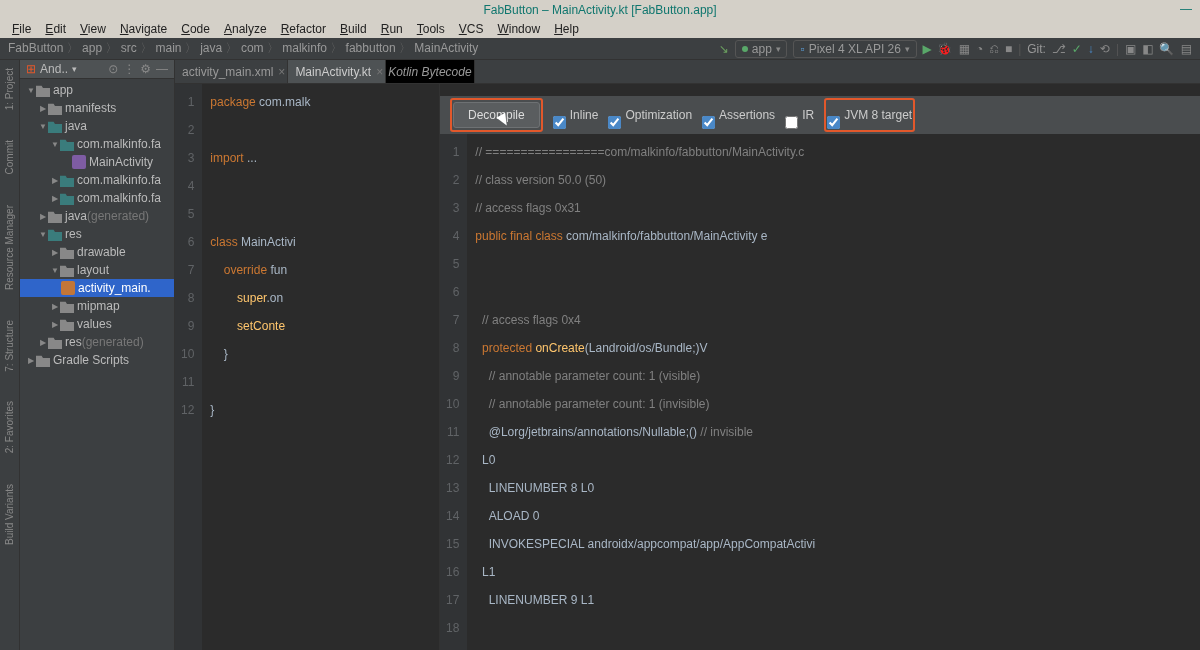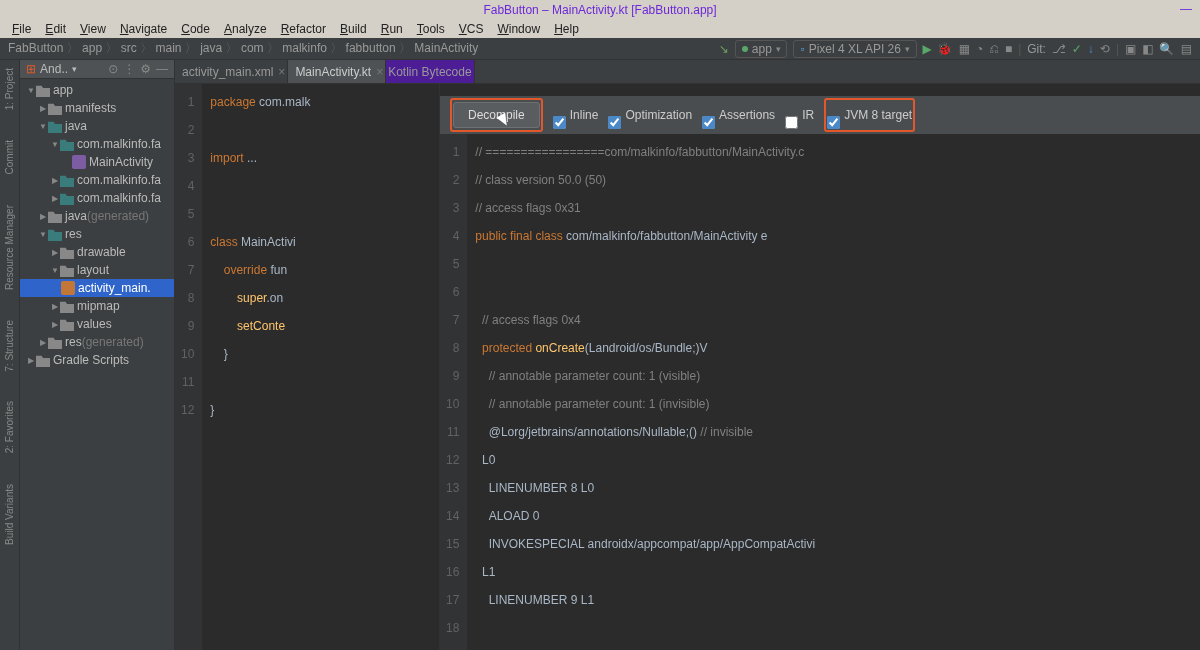--- a/index.html
+++ b/index.html
@@ -1,17 +1,17 @@
 <!DOCTYPE html>
 <html><head>
 <meta charset="utf-8">
 <style>
 *{margin:0;padding:0;box-sizing:border-box;font-family:-apple-system,BlinkMacSystemFont,"Segoe UI",sans-serif;font-size:12px;}
 body{background:#3c3f41;color:#bbb;overflow:hidden;width:1200px;height:650px;}
-.titlebar{background:#d4d0c8;color:#6d28d9;height:20px;display:flex;align-items:center;justify-content:center;font-size:12px;position:relative;}
+.titlebar{background:#d4d0c8;color:#0f766e;height:20px;display:flex;align-items:center;justify-content:center;font-size:12px;position:relative;}
 .titlebar .close{position:absolute;right:8px;top:2px;}
 .menubar{background:#d4d0c8;color:#222;height:18px;display:flex;align-items:center;padding:0 6px;gap:2px;}
 .menubar span{padding:0 6px;cursor:pointer;}
 .breadcrumb{background:#3c3f41;height:22px;display:flex;align-items:center;padding:0 8px;gap:4px;color:#999;font-size:12px;border-bottom:1px solid #323232;}
 .breadcrumb .sep{color:#666;}
 .breadcrumb .run{margin-left:auto;display:flex;align-items:center;gap:6px;}
 .breadcrumb .run .box{border:1px solid #555;padding:1px 6px;border-radius:3px;display:flex;align-items:center;gap:4px;}
 .breadcrumb .run .dot{width:6px;height:6px;border-radius:50%;background:#59a869;}
 .main{display:flex;height:590px;}
 .leftstrip{width:20px;background:#3c3f41;border-right:1px solid #323232;display:flex;flex-direction:column;align-items:center;gap:30px;padding-top:8px;}
@@ -220,21 +220,21 @@
       <div class="tab">
           <span class="ficon xfile"></span>
           <span>activity_main.xml</span>
           <span style="color:#777;">×</span>
         </div>
       <div class="tab active">
           <span class="ficon kfile"></span>
           <span>MainActivity.kt</span>
           <span style="color:#777;">×</span>
         </div>
-      <div class="tab" style="background:#4c1d95;">
+      <div class="tab" style="background:#000000;font-style:italic;">
           <span>Kotlin Bytecode</span>
         </div>
     </div>
     <div class="panes">
       <div class="pane left">
         <div class="gutter" id="lg">
             <div class="gline">1</div>
             <div class="gline">2</div>
             <div class="gline">3</div>
             <div class="gline">4</div>

